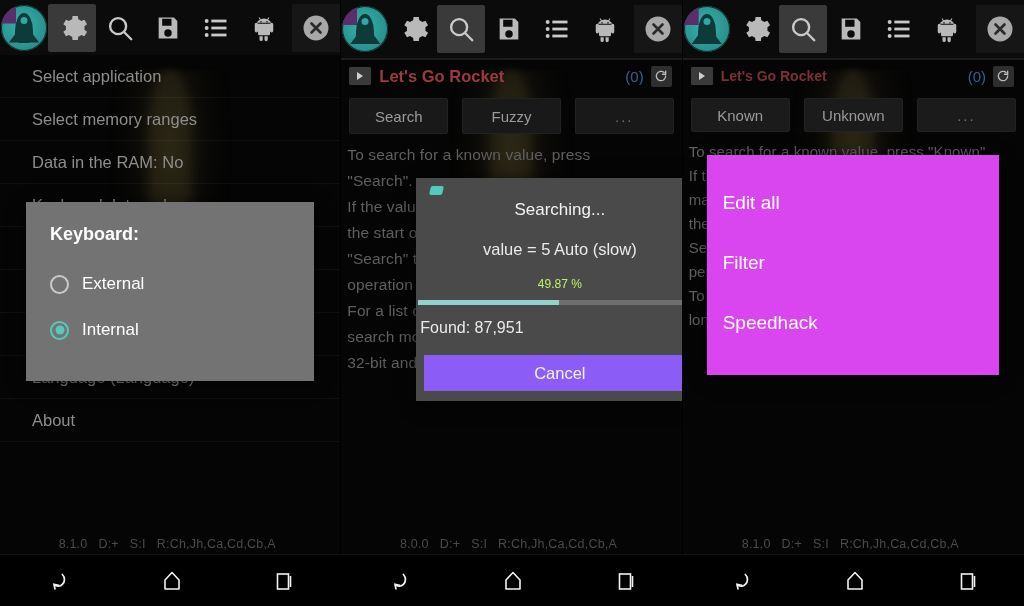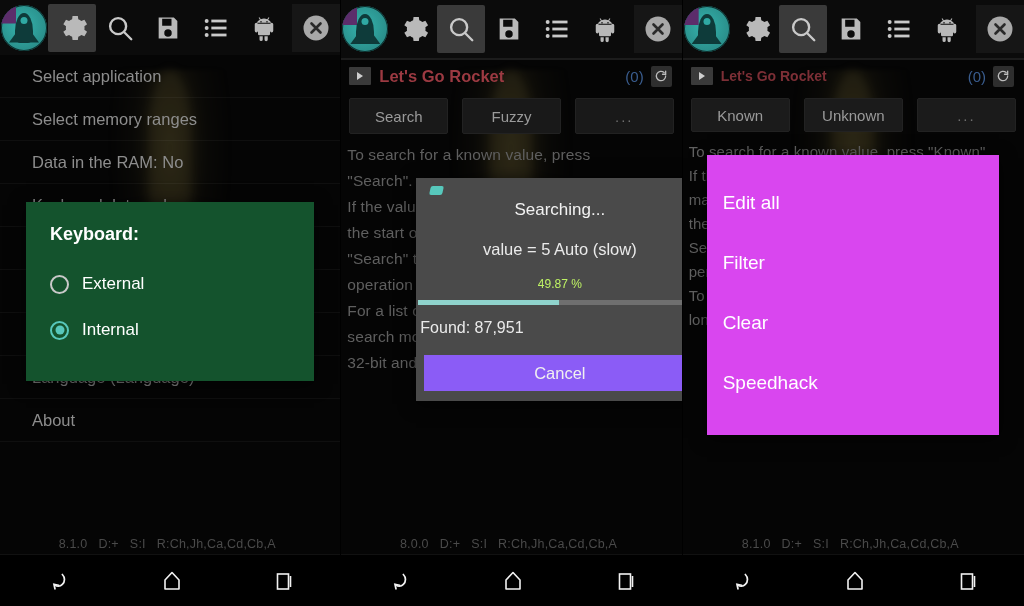--- a/index.html
+++ b/index.html
@@ -32,21 +32,21 @@
   .list{position:relative;z-index:2;}
   .row{height:42px;display:flex;align-items:center;padding:0 32px;color:#8d8d8d;font-size:16.5px;border-bottom:1px solid rgba(255,255,255,.045);}
 
   .verbar{position:absolute;left:0;right:6px;bottom:51px;height:22px;display:flex;align-items:center;justify-content:center;}
   .verbar span{color:#4a4a4a;font-size:12.5px;letter-spacing:.2px;white-space:nowrap;}
   .verbar .sp{display:inline-block;width:11px;}
 
   
   .navbar{position:absolute;left:0;right:0;bottom:0;height:51px;background:#000;display:flex;align-items:center;justify-content:space-around;border-top:1px solid #111;}
   .navbar svg{display:block;}
-  .dlg-keyboard{position:absolute;left:26px;top:202px;width:288px;background:#14532d;z-index:11;padding:22px 24px 24px 24px;box-sizing:border-box;box-shadow:0 3px 16px rgba(0,0,0,.7);}
+  .dlg-keyboard{position:absolute;left:26px;top:202px;width:288px;background:#737373;z-index:11;padding:22px 24px 24px 24px;box-sizing:border-box;box-shadow:0 3px 16px rgba(0,0,0,.7);}
   .dlg-title{color:#ffffff;font-size:18px;font-weight:bold;margin-bottom:20px;}
   .radio-row{display:flex;align-items:center;height:38px;margin-bottom:8px;}
   .radio{width:19px;height:19px;border-radius:50%;border:2px solid #c9c9c9;box-sizing:border-box;margin-right:13px;flex:0 0 auto;}
   .radio.on{border-color:#57c8bc;position:relative;}
   .radio.on:after{content:"";position:absolute;left:50%;top:50%;transform:translate(-50%,-50%);width:9px;height:9px;border-radius:50%;background:#57c8bc;}
   .radio-label{color:#ffffff;font-size:17px;}
 
   
   .apphdr{position:relative;display:flex;align-items:center;height:32px;padding:0 10px 0 8px;z-index:2;}
   .playbtn{width:22px;height:18px;background:#3a3a3a;display:flex;align-items:center;justify-content:center;margin-right:8px;flex:0 0 auto;border-radius:1px;}
@@ -423,21 +423,20 @@
       <span>D:+</span>
         <span class="sp"></span>
       <span>S:I</span>
         <span class="sp"></span>
       <span>R:Ch,Jh,Ca,Cd,Cb,A</span>
     </div>
 
     <div class="menu">
       <div class="menu-item">Edit all</div>
       <div class="menu-item">Filter</div>
-      <div class="menu-item">Clear</div>
       <div class="menu-item">Speedhack</div>
     </div>
 
     <div class="navbar">
       <div>
           <svg width="26" height="26" viewBox="0 0 24 24" fill="none" stroke="#f2f2f2" stroke-width="1.6" stroke-linecap="round">
             <path d="M16 6c2.6 2.6 2.6 6.6 0 9.2-2 2-5 2-7 .3"></path>
             <path d="M9.2 19.2L8.3 15l4.3.9"></path>
           </svg>
         </div>

